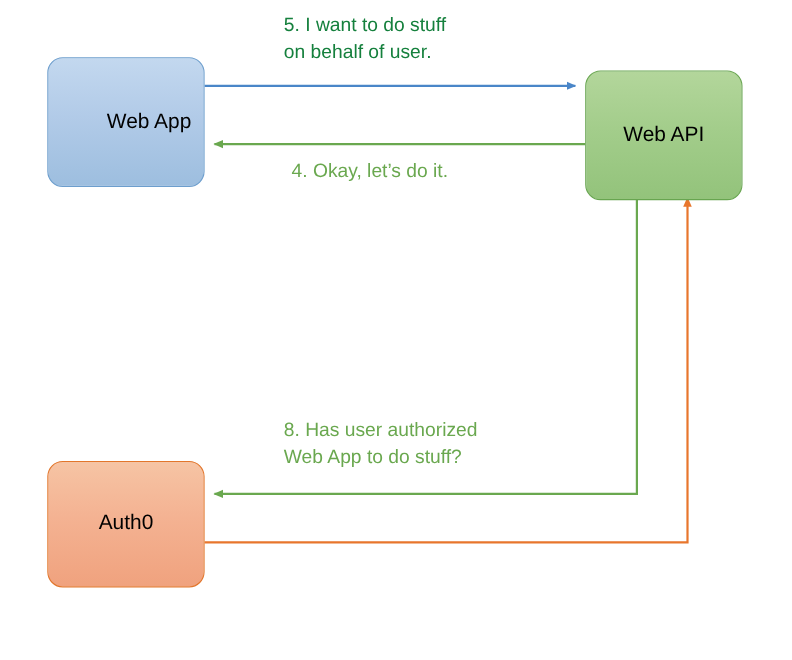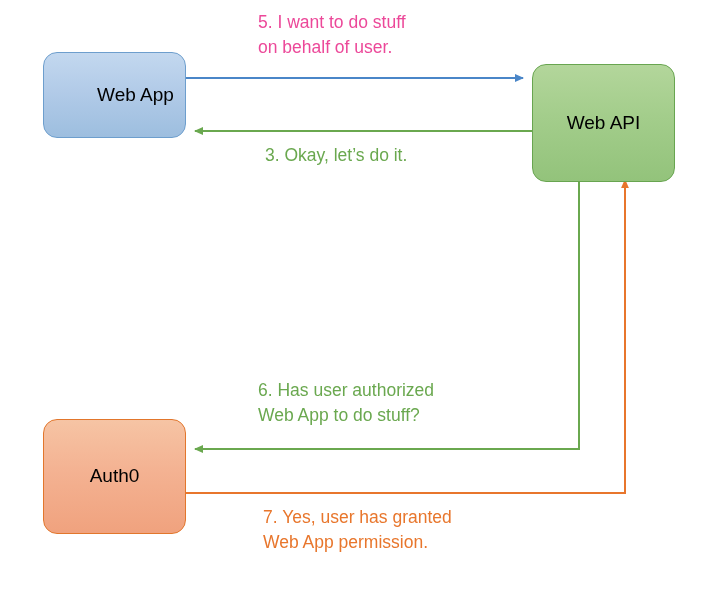--- a/index.html
+++ b/index.html
@@ -36,21 +36,21 @@
     justify-content: center;
     text-align: center;
     color: #000000;
     font-size: 19px;
     line-height: 1.2;
   }
   .node-web-app {
     left: 43px;
     top: 52px;
     width: 143px;
-    height: 86px;
+    height: 118px;
     border: 1px solid #6d9ecd;
     background: linear-gradient(180deg, #c3d8ef 0%, #b2cbe8 45%, #9dbedf 100%);
     padding-left: 42px;
   }
   .node-web-api {
     left: 532px;
     top: 64px;
     width: 143px;
     height: 118px;
     border: 1px solid #68a550;
@@ -64,21 +64,21 @@
     border: 1px solid #e2762c;
     background: linear-gradient(180deg, #f6c4a4 0%, #f4b292 45%, #f0a27e 100%);
     text-align: center;
   }
   .label {
     position: absolute;
     font-size: 17.5px;
     line-height: 1.45;
     white-space: pre-line;
   }
-  .label-blue  { color: #ec4899; }
+  .label-blue  { color: #15803d; }
   .label-green { color: #6aa84f; }
   .label-orange{ color: #e8762c; }
 
   .lbl-step5 { left: 258px; top: 10px;  }
   .lbl-step8 { left: 265px; top: 143px; }
   .lbl-step6 { left: 258px; top: 378px; }
   .lbl-step7 { left: 263px; top: 505px; }
 </style>
 </head>
 <body>
@@ -115,21 +115,19 @@
     <span>Web API</span>
   </div>
 
   <div class="node node-auth0">
     <span>Auth0</span>
   </div>
 
   <div class="label label-blue lbl-step5">5. I want to do stuff
 on behalf of user.</div>
 
-  <div class="label label-green lbl-step8">3. Okay, let’s do it.</div>
+  <div class="label label-green lbl-step8">4. Okay, let’s do it.</div>
 
-  <div class="label label-green lbl-step6">6. Has user authorized
+  <div class="label label-green lbl-step6">8. Has user authorized
 Web App to do stuff?</div>
 
-  <div class="label label-orange lbl-step7">7. Yes, user has granted
-Web App permission.</div>
 
 </div>
 
 </body></html>

